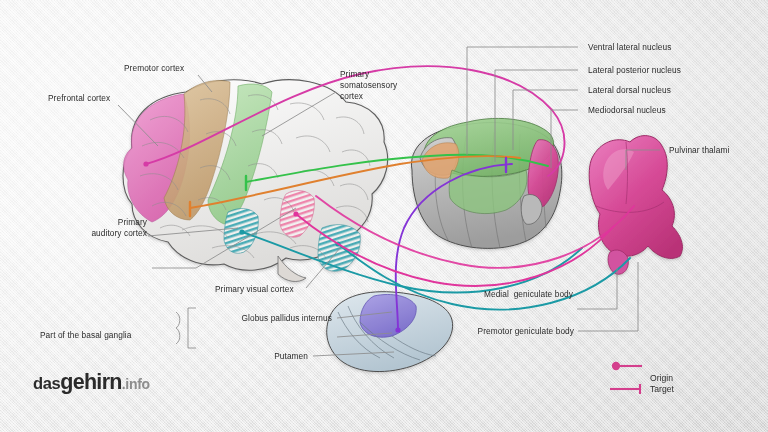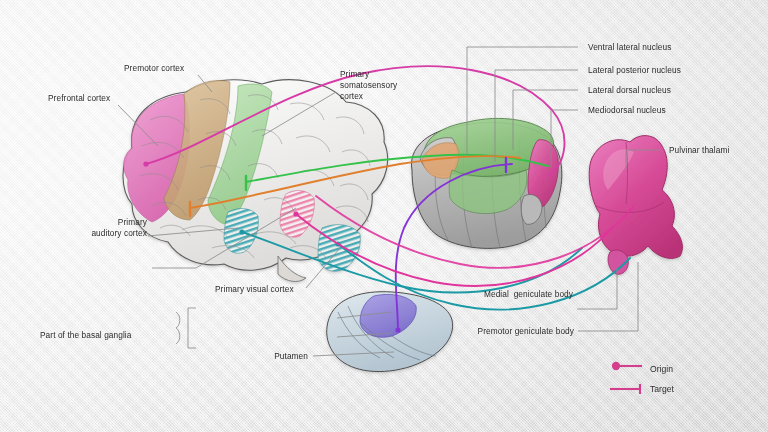--- a/index.html
+++ b/index.html
@@ -257,27 +257,29 @@
 
   <div class="txt" style="left:588px;top:42px">Ventral lateral nucleus</div>
   <div class="txt" style="left:588px;top:65px">Lateral posterior nucleus</div>
   <div class="txt" style="left:588px;top:85px">Lateral dorsal nucleus</div>
   <div class="txt" style="left:588px;top:105px">Mediodorsal nucleus</div>
   <div class="txt" style="left:669px;top:145px">Pulvinar thalami</div>
   <div class="txt r" style="left:455px;top:289px;width:118px">Medial  geniculate body</div>
   <div class="txt r" style="left:455px;top:326px;width:119px">Premotor geniculate body</div>
 
   <div class="txt" style="left:40px;top:330px">Part of the basal ganglia</div>
+  <div class="txt r" style="left:200px;top:313px;width:132px">Globus pallidus internus</div>
   <div class="txt r" style="left:200px;top:351px;width:108px">Putamen</div>
 
   <svg class="layer" viewBox="0 0 768 432" style="z-index:9">
     <g stroke="#d43f8d" stroke-width="2.1" fill="#d43f8d">
       <circle cx="616" cy="366" r="3.1"></circle>
       <path d="M619 366 L642 366" stroke-width="2.1"></path>
       <path d="M610 389 L640 389" stroke-width="2.1"></path>
       <path d="M640 384 L640 394" stroke-width="2.1"></path>
     </g>
   </svg>
-  <div class="legtxt" style="left:650px;top:364px">Origin</div>
+  <div class="legtxt" style="left:650px;top:373px">Origin</div>
   <div class="legtxt" style="left:650px;top:384px">Target</div>
 
+  <div id="logo"><span class="s1">das</span><span class="s2">gehirn</span><span class="s3">.info</span></div>
 
 </div>
 
 </body></html>

